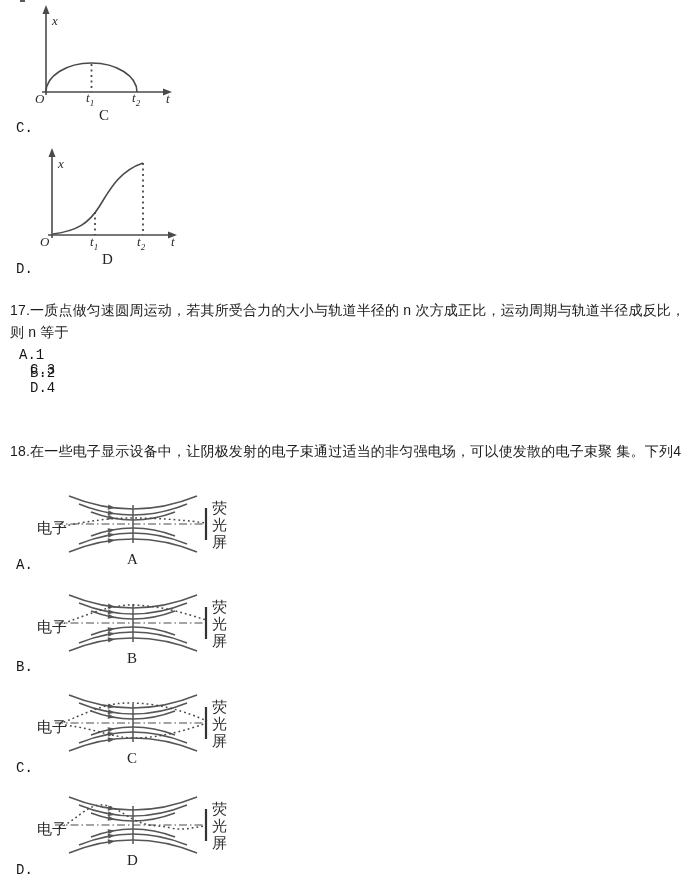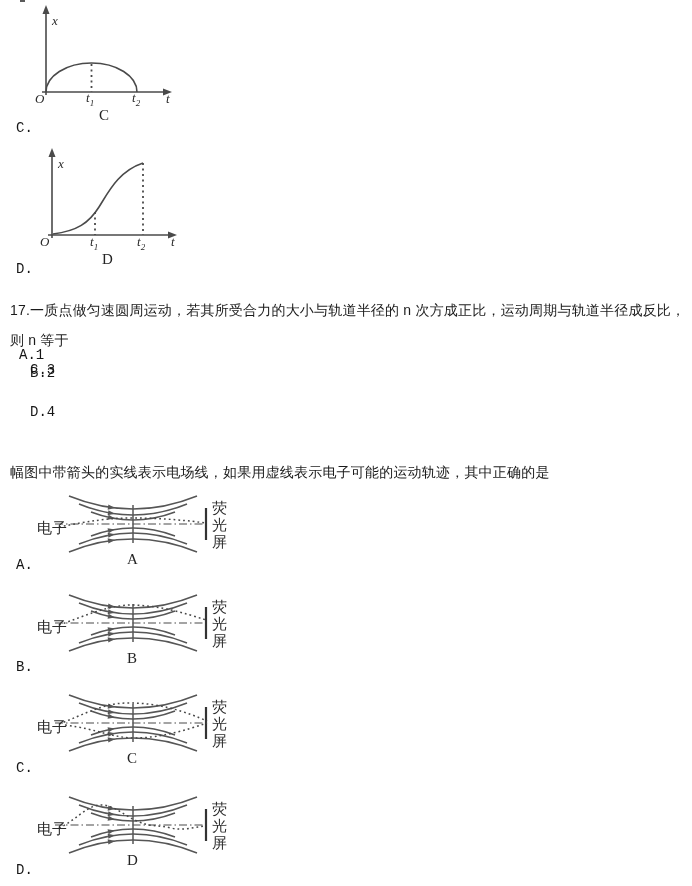--- a/index.html
+++ b/index.html
@@ -57,27 +57,27 @@
     <text class="math" x="43" y="25">x</text>
     <text class="math" x="25" y="103">O</text>
     <text class="math" x="75" y="103"><tspan>t</tspan><tspan dy="4" font-size="9">1</tspan></text>
     <text class="math" x="122" y="103"><tspan>t</tspan><tspan dy="4" font-size="9">2</tspan></text>
     <text class="math" x="156" y="103">t</text>
     <text class="cap" x="87" y="121">D</text>
   </svg>
   <div class="opt" style="left:16px;top:261px">D.</div>
 
   <div class="txt" style="left:10px;top:302px">17.一质点做匀速圆周运动，若其所受合力的大小与轨道半径的 n 次方成正比，运动周期与轨道半径成反比，</div>
-  <div class="txt" style="left:10px;top:332px">则 n 等于</div>
+  <div class="txt" style="left:10px;top:324px">则 n 等于</div>
   <div class="opt" style="left:19px;top:347px">A.1</div>
   <div class="opt" style="left:30px;top:365px">B.2</div>
   <div class="opt" style="left:30px;top:362px">C.3</div>
-  <div class="opt" style="left:30px;top:404px">D.4</div>
+  <div class="opt" style="left:30px;top:380px">D.4</div>
 
-  <div class="txt" style="left:10px;top:464px">幅图中带箭头的实线表示电场线，如果用虚线表示电子可能的运动轨迹，其中正确的是</div>
+  <div class="txt" style="left:10px;top:443px">18.在一些电子显示设备中，让阴极发射的电子束通过适当的非匀强电场，可以使发散的电子束聚 集。下列4</div>
 
   <svg class="fig" style="left:25px;top:490px" width="220" height="80" viewBox="0 0 220 80">
       <path d="M 30 34 L 184 34" stroke="#4a4a4a" stroke-width="1.2" fill="none" stroke-dasharray="8 3 1.5 3"></path>
       <path d="M 66 22 Q 108 38 150 22" stroke="#565656" stroke-width="1.5" fill="none"></path>
       <path d="M 66 46 Q 108 30 150 46" stroke="#565656" stroke-width="1.5" fill="none"></path>
       <path d="M 54 14 Q 108 36 162 14" stroke="#565656" stroke-width="1.5" fill="none"></path>
       <path d="M 54 54 Q 108 32 162 54" stroke="#565656" stroke-width="1.5" fill="none"></path>
       <path d="M 44 6 Q 108 32 172 6" stroke="#565656" stroke-width="1.5" fill="none"></path>
       <path d="M 44 62 Q 108 36 172 62" stroke="#565656" stroke-width="1.5" fill="none"></path>
       <line x1="108" y1="15" x2="108" y2="53" stroke="#565656" stroke-width="1.5"></line>

